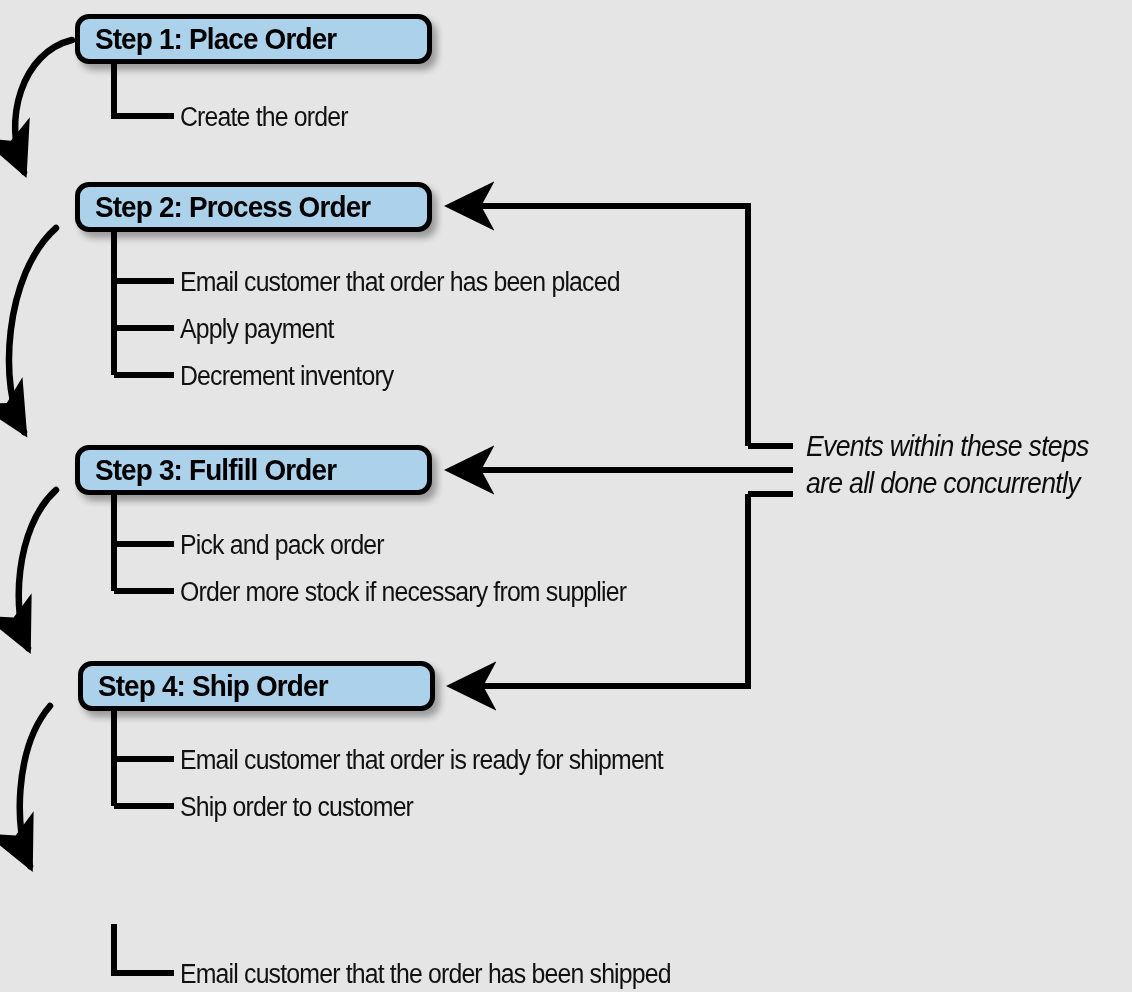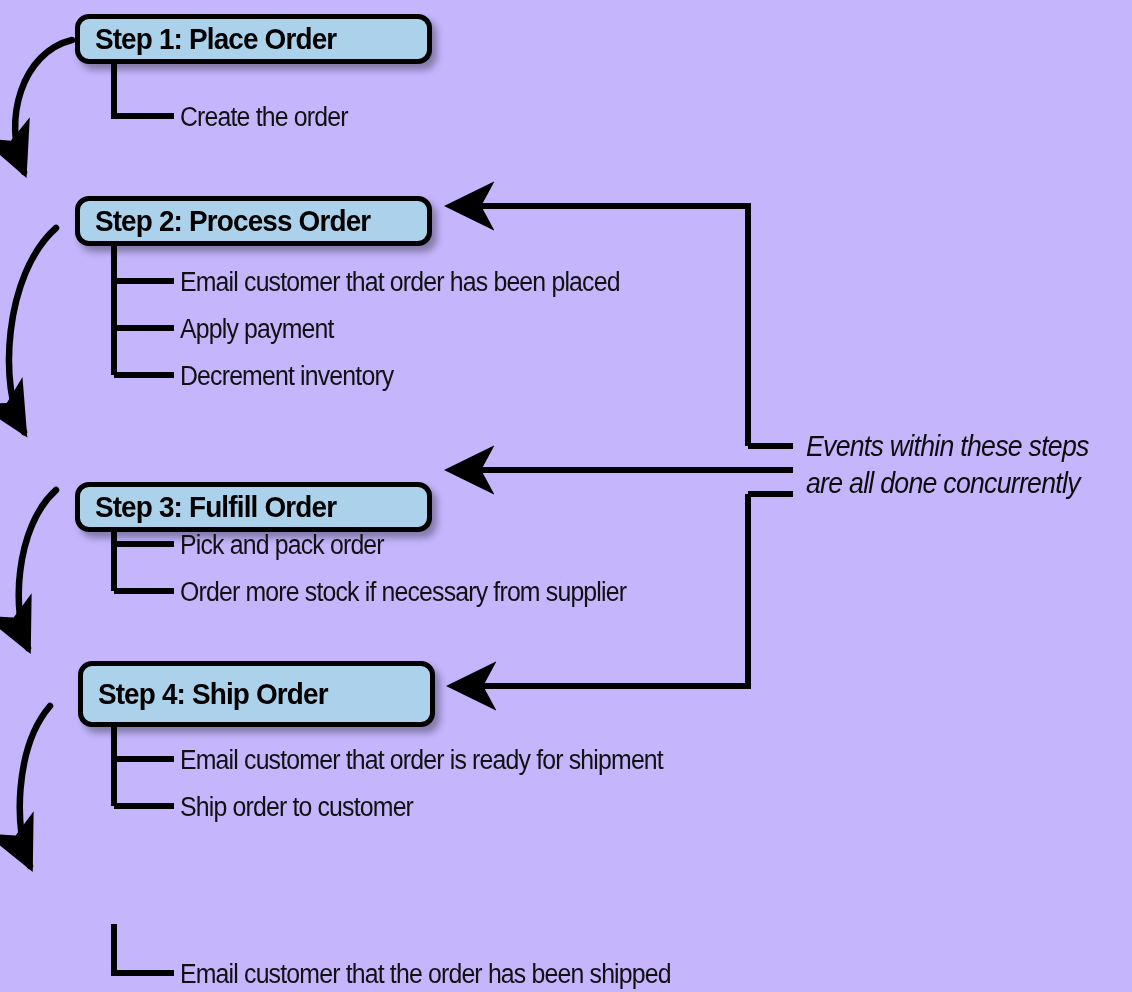--- a/index.html
+++ b/index.html
@@ -11,21 +11,21 @@
     width: 1132px;
     height: 992px;
     font-family: "Liberation Sans", "DejaVu Sans", sans-serif;
     overflow: hidden;
     position: relative;
   }
   #canvas {
     position: relative;
     width: 1132px;
     height: 992px;
-    background: #c4b5fd;
+    background: #e5e5e5;
   }
   #vector-layer {
     position: absolute;
     left: 0;
     top: 0;
     width: 1132px;
     height: 992px;
   }
   .step-box {
     position: absolute;
@@ -137,29 +137,29 @@
     <g stroke="#000000" stroke-width="6" fill="none" stroke-linecap="butt">
       <path d="M793,494 L748,494"></path>
       <path d="M748,494 L748,686 L452,686" marker-end="url(#arrowhead)"></path>
     </g>
   </svg>
 
   <div class="step-box" style="left:75px; top:14px; width:357px; height:50px;">
     <span class="step-box-label">Step 1: Place Order</span>
   </div>
 
-  <div class="step-box" style="left:75px; top:196px; width:357px; height:50px;">
+  <div class="step-box" style="left:75px; top:182px; width:357px; height:50px;">
     <span class="step-box-label">Step 2: Process Order</span>
   </div>
 
-  <div class="step-box" style="left:75px; top:445px; width:357px; height:50px;margin-top:37px;">
+  <div class="step-box" style="left:75px; top:445px; width:357px; height:50px;">
     <span class="step-box-label">Step 3: Fulfill Order</span>
   </div>
 
-  <div class="step-box" style="left:78px; top:661px; width:357px; height:66px;">
+  <div class="step-box" style="left:78px; top:661px; width:357px; height:50px;">
     <span class="step-box-label">Step 4: Ship Order</span>
   </div>
 
 
   <div class="bullet-label" style="left:180px; top:102px;">Create the order</div>
 
   <div class="bullet-label" style="left:180px; top:267px;">Email customer that order has been placed</div>
   <div class="bullet-label" style="left:180px; top:314px;">Apply payment</div>
   <div class="bullet-label" style="left:180px; top:361px;">Decrement inventory</div>
 

